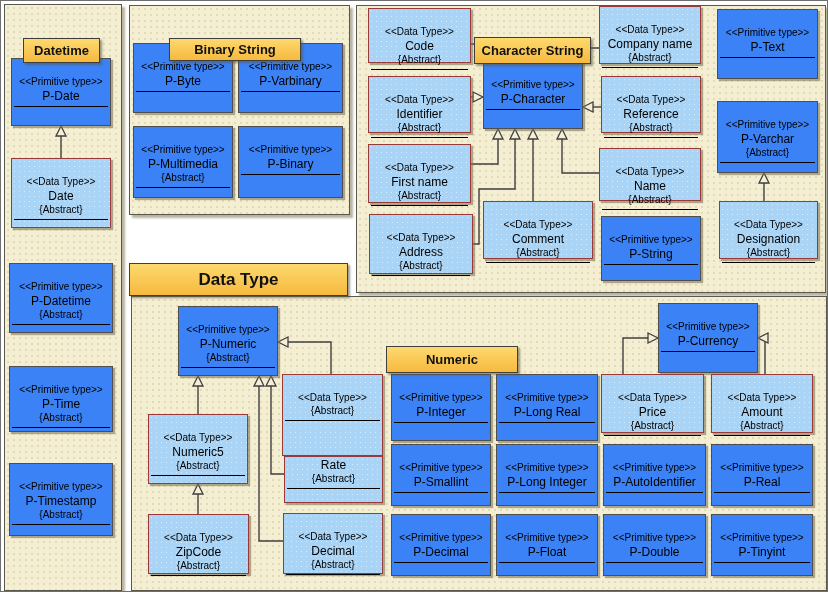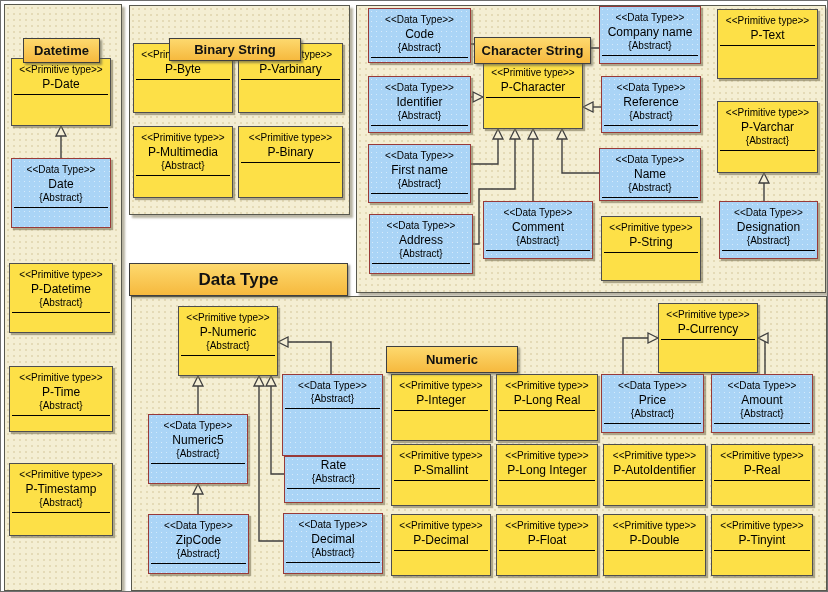--- a/index.html
+++ b/index.html
@@ -23,28 +23,28 @@
     box-shadow:2px 2px 2px rgba(90,88,70,.6);
     display:flex;align-items:center;justify-content:center;
     font-weight:bold;font-size:13px;color:#111;margin-top:25px;
   }
   .title-box.big{font-size:17px;}
   .cls{
     position:absolute;z-index:2;display:flex;flex-direction:column;
     text-align:center;color:#000;box-sizing:border-box;
     box-shadow:2px 2px 1px rgba(125,118,88,.6);
   }
-  .cls.white{background:#fde047;border:1.5px solid #4E4E4E;}
+  .cls.white{background:#3b82f6;border:1.5px solid #4E4E4E;}
   .cls.blue{
     background-color:#AAD4F6;
     background-image:radial-gradient(rgba(255,255,255,.5) 0.8px, transparent 1px);
     background-size:5px 5px;
     border:1.5px solid #993A38;
   }
-  .cls .st{font-size:10px;line-height:13px;padding-top:4px;white-space:nowrap;}
+  .cls .st{font-size:10px;line-height:13px;padding-top:16px;white-space:nowrap;}
   .cls .nm{font-size:12px;font-weight:normal;line-height:14px;padding:1px 2px 0 2px;}
   .cls .ab{font-size:10px;line-height:13px;text-align:center;}
   .cls .st:empty,.cls .ab:empty{display:none;}
   .cls .dv{border-top:1px solid #000;margin:3px 2px 0 2px;}
   .cls .cmp{flex:1;}
   svg#wires{position:absolute;left:0;top:0;z-index:1;}
   svg#wires polyline{fill:none;stroke:#3F3F3F;stroke-width:1.4;}
   svg#wires polygon{fill:#F5EFD6;stroke:#3F3F3F;stroke-width:1.3;}
 </style>
 </head>

